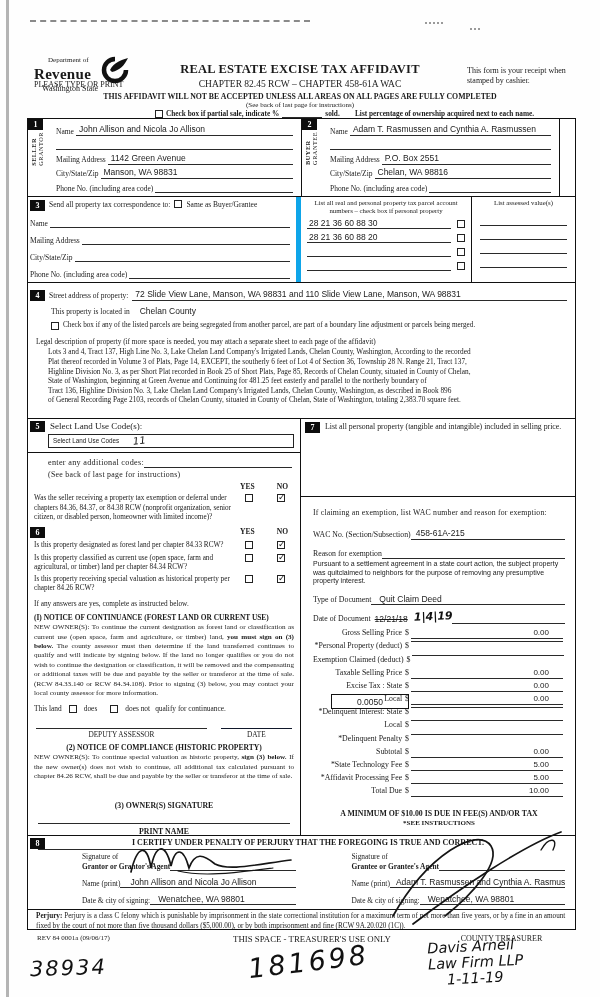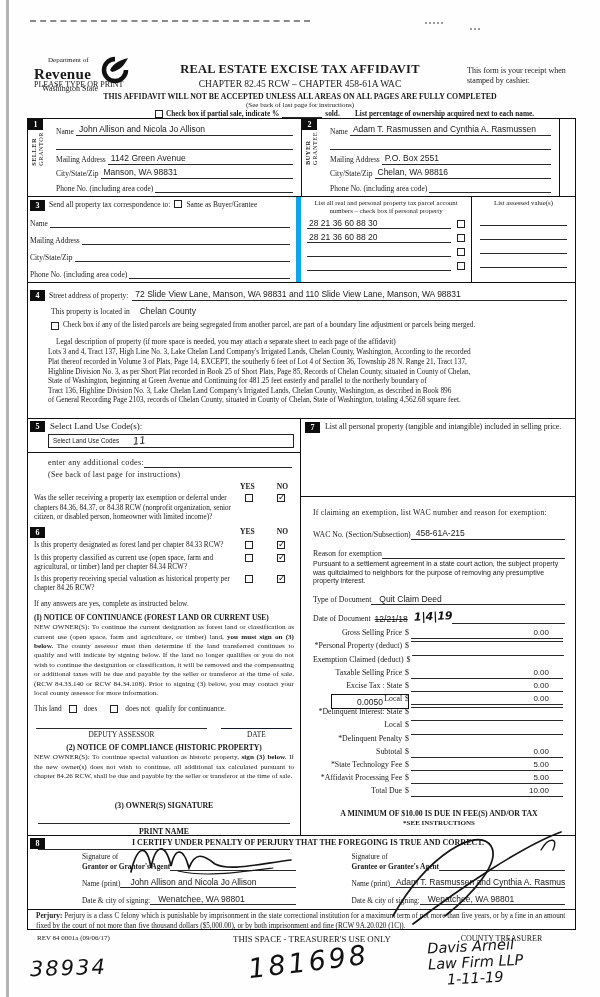--- a/index.html
+++ b/index.html
@@ -66,21 +66,21 @@
   .parcel-row { display:flex; align-items:flex-end; height:14px; }
   .parcel-val { flex:1; border-bottom:1px solid #2a2a2a; padding-left:2px; }
   .parcel-row .cb { margin-left:6px; margin-bottom:1px; }
   .assessed-line { height:14px; border-bottom:1px solid #2a2a2a; }
 
   
   .sec4 { height:136px; border-bottom:1.5px solid #111; padding:6px 8px 0 2px; }
   .s4street { display:flex; align-items:flex-end; gap:4px; }
   .s4located { display:flex; align-items:flex-end; gap:10px; margin:5px 0 0 21px; }
   .s4seg { display:flex; align-items:center; gap:4px; margin:5px 0 0 21px; font-size:7.2px; }
-  .s4legal-lbl { margin:7px 0 1px 26px; font-size:7.3px; }
+  .s4legal-lbl { margin:7px 0 1px 6px; font-size:7.3px; }
   .legal-line { margin-left:18px; font-size:7.3px; line-height:9.6px; }
 
   
   .cols { display:flex; height:417px; border-bottom:1.5px solid #111; }
   .lcol { flex:0 0 273px; border-right:1.5px solid #111; padding:0 0 2px 0; }
   .rcol { flex:1; display:flex; flex-direction:column; min-width:0; }
 
   .sec5box { border-bottom:1px solid #111; padding:2px 6px 4px 2px; }
   .s5title-row { display:flex; gap:5px; align-items:flex-end; }
   .s5title { font-size:9px; }
@@ -321,21 +321,21 @@
       <div class="s4seg">
         <span class="cb"></span>
         <span>Check box if any of the listed parcels are being segregated from another parcel, are part of a boundary line adjustment or parcels being merged.</span>
       </div>
       <div class="s4legal-lbl">Legal description of property (if more space is needed, you may attach a separate sheet to each page of the affidavit)</div>
       <div class="legal-line">Lots 3 and 4, Tract 137, High Line No. 3, Lake Chelan Land Company's Irrigated Lands, Chelan County, Washington, According to the recorded</div>
       <div class="legal-line">Plat thereof recorded in Volume 3 of Plats, Page 14, EXCEPT, the southerly 6 feet of Lot 4 of Section 36, Township 28 N. Range 21,  Tract 137,</div>
       <div class="legal-line">Highline Division No. 3, as per Short Plat recorded in Book 25 of Short Plats, Page 85, Records of Chelan County, situated in County of Chelan,</div>
       <div class="legal-line">State of Washington, beginning at Green Avenue and Continuing for 481.25 feet easterly and parallel to the northerly boundary of</div>
       <div class="legal-line">Tract 136, Highline Division No. 3, Lake Chelan Land Company's Irrigated Lands, Chelan County, Washington, as described in Book 896</div>
-      <div class="legal-line">of General Recording Page 2103, records of Chelan County, situated in County of Chelan, State of Washington, totaling 4,562.68 square feet.</div>
+      <div class="legal-line">of General Recording Page 2103, records of Chelan County, situated in County of Chelan, State of Washington, totaling 2,383.70 square feet.</div>
     </div>
 
     <div class="cols">
 
       <div class="lcol">
         <div class="sec5box">
           <div class="s5title-row">
             <span class="num">5</span>
             <span class="s5title">Select Land Use Code(s):</span>
           </div>

